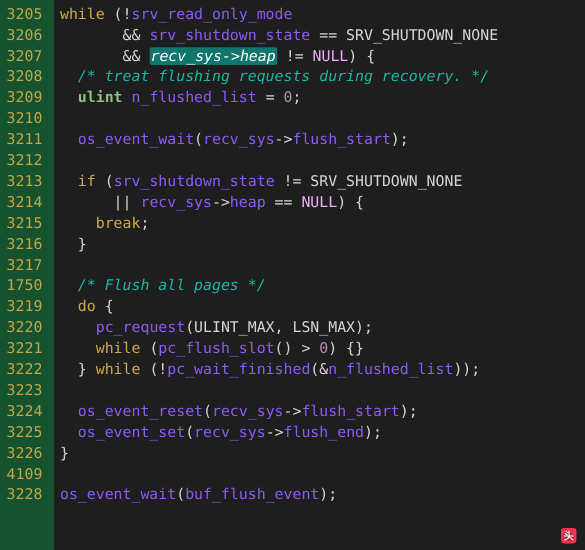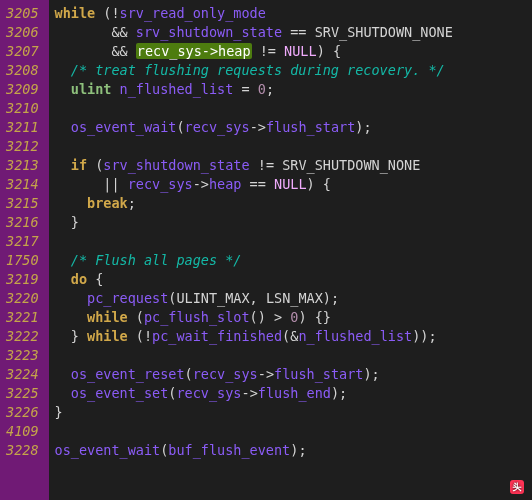--- a/index.html
+++ b/index.html
@@ -11,50 +11,50 @@
       width: 532px;
       height: 500px;
       overflow: hidden;
       position: relative;
     }
     .editor {
       display: flex;
       height: 100%;
     }
     .gutter {
-      background: #701a75;
+      background: #14532d;
       padding: 4px 10px 0 6px;
       user-select: none;
-      font-style: italic;
     }
     .line-num {
       color: #c5a54a;
       height: 19px;
     }
     .code {
       padding: 4px 0 0 6px;
       white-space: pre;
       color: #d4d4d4;
     }
     .code-line {
       height: 19px;
     }
-    .kw { color: #d1a84a; font-weight: bold; text-align: right; }
+    .kw { color: #d1a84a; font-weight: normal; text-align: right; }
     .op { color: #d4d4d4; }
     .num { color: #b48ead; }
     .null { color: #f0abfc; }
     .comment { color: #14b8a6; font-style: italic; }
     .ident { color: #8b5cf6; }
     .type { color: #8ec07c; font-weight: bold; }
     .const { color: #d4d4d4; }
     .highlight {
-      background: #4d7c0f;
+      background: #0f766e;
       color: #fff;
       border-radius: 2px;
       padding: 0 1px;
+      font-style: italic;
     }
     .watermark {
       position: absolute;
       bottom: 6px;
       right: 8px;
       display: flex;
       align-items: center;
       gap: 4px;
       font-family: sans-serif;
       font-size: 12px;

